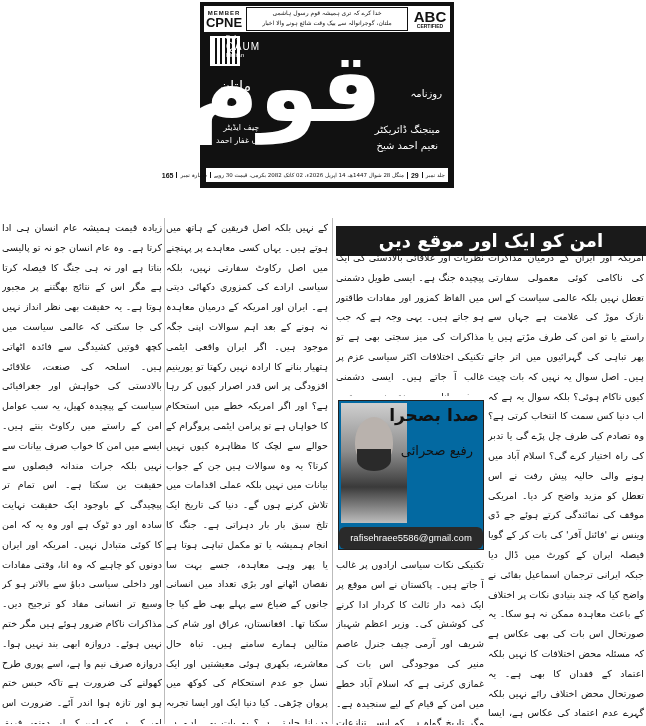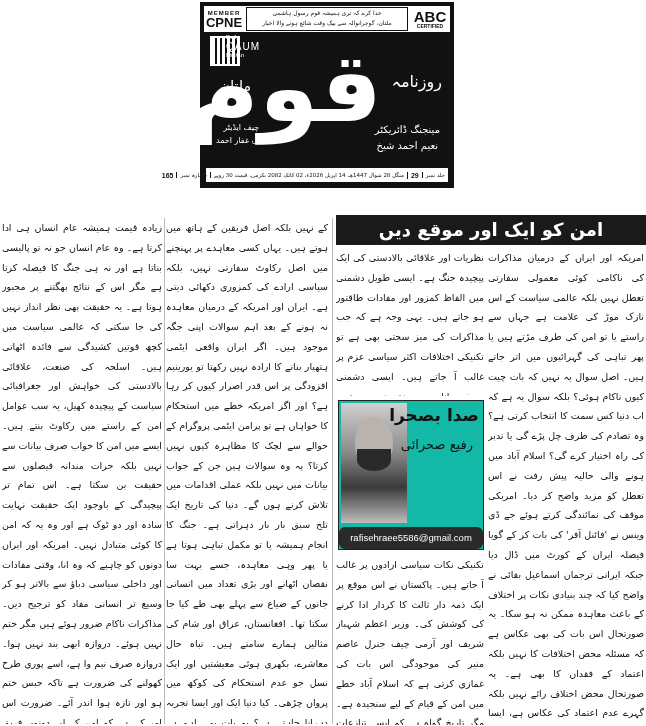--- a/index.html
+++ b/index.html
@@ -11,43 +11,43 @@
   .cpne .c{font-size:13px;display:block;}
   .tag{flex:1;height:22px;border:1px solid #111;margin:0 2px;font-size:6px;direction:rtl;text-align:center;line-height:10px;overflow:hidden;white-space:nowrap;}
   .abc{width:40px;text-align:center;font-family:"Liberation Sans",sans-serif;font-weight:bold;line-height:1;}
   .abc .a{font-size:15px;display:block;}
   .abc .c{font-size:5px;display:block;}
   .qr{position:absolute;left:8px;top:32px;width:26px;height:26px;background:
     repeating-linear-gradient(90deg,#fff 0 3px,#111 3px 5px),#fff;border:2px solid #fff;}
   .daily{position:absolute;left:24px;top:30px;color:#fff;font-family:Liberation Sans, sans-serif;font-size:6px;line-height:1.1;}
   .daily .q{font-size:10px;letter-spacing:1px;display:block;}
   .logo{position:absolute;left:60px;top:36px;width:120px;color:#fff;font-size:96px;font-weight:bold;text-align:right;line-height:1;direction:rtl;}
-  .roznama{position:absolute;right:10px;top:68px;color:#fff;font-size:16px;direction:rtl;}
+  .roznama{position:absolute;right:10px;top:84px;color:#fff;font-size:10px;direction:rtl;}
   .city{position:absolute;left:18px;top:74px;color:#fff;font-size:14px;direction:rtl;}
   .ed-left{position:absolute;left:14px;top:118px;color:#fff;font-size:8px;text-align:center;direction:rtl;line-height:1.6;}
   .ed-right{position:absolute;right:12px;top:118px;color:#fff;font-size:10px;text-align:center;direction:rtl;line-height:1.6;}
   .datebar{position:absolute;left:4px;right:4px;bottom:4px;height:14px;background:#fff;display:flex;font-size:5.5px;direction:rtl;align-items:center;}
   .datebar span{border-left:1px solid #111;padding:0 3px;white-space:nowrap;}
   .datebar .num{font-weight:bold;font-family:"Liberation Sans",sans-serif;font-size:7px;}
 
-  .headline{position:absolute;left:336px;top:215px;width:310px;height:30px;background:#1a1a1a;color:#fff;font-size:18px;text-align:center;line-height:30px;direction:rtl;font-weight:bold;}
+  .headline{position:absolute;left:336px;top:226px;width:310px;height:30px;background:#1a1a1a;color:#fff;font-size:18px;text-align:center;line-height:30px;direction:rtl;font-weight:bold;}
   .col{position:absolute;direction:rtl;text-align:justify;font-size:9.5px;line-height:19.8px;color:#111;overflow:hidden;}
   .col p{margin:0;}
   .c1{left:488px;top:248px;width:156px;height:476px;}
   .c2{left:336px;top:248px;width:148px;height:148px;}
   .c2b{left:336px;top:555px;width:148px;height:170px;}
   .c3{left:166px;top:218px;width:162px;height:506px;}
   .c4{left:2px;top:218px;width:160px;height:506px;}
   .sep{position:absolute;width:1px;background:#bbb;}
-  .byline{position:absolute;left:338px;top:400px;width:146px;height:150px;border:1px solid #222;box-sizing:border-box;background:#14b8a6;padding-left:36px;}
+  .byline{position:absolute;left:338px;top:400px;width:146px;height:150px;border:1px solid #222;box-sizing:border-box;background:#0369a1;padding-left:36px;}
   .photo{position:absolute;left:2px;top:2px;width:66px;height:120px;background:linear-gradient(180deg,#cfcfcf 0,#8d8d8d 40%,#3a3a3a 70%,#bdbdbd 100%);}
   .photo .face{position:absolute;left:14px;top:14px;width:38px;height:50px;border-radius:50% 50% 45% 45%;background:#b9b2ad;}
   .photo .beard{position:absolute;left:16px;top:46px;width:34px;height:22px;border-radius:0 0 50% 50%;background:#2a2a2a;}
   .col-title{position:absolute;right:4px;top:4px;font-size:17px;font-weight:bold;direction:rtl;}
-  .author{position:absolute;right:10px;top:36px;font-size:13px;direction:rtl;}
+  .author{position:absolute;right:10px;top:42px;font-size:13px;direction:rtl;}
   .email{position:absolute;left:0;right:0;bottom:0;height:22px;background:#2a2a2a;color:#fff;font-family:"Liberation Sans",sans-serif;font-size:9.5px;line-height:22px;text-align:center;border-radius:6px;}
 </style>
 </head>
 <body>
 
 <div class="masthead">
   <div class="mh-top">
     <div class="cpne">
       <span class="m">MEMBER</span>
       <span class="c">CPNE</span>

